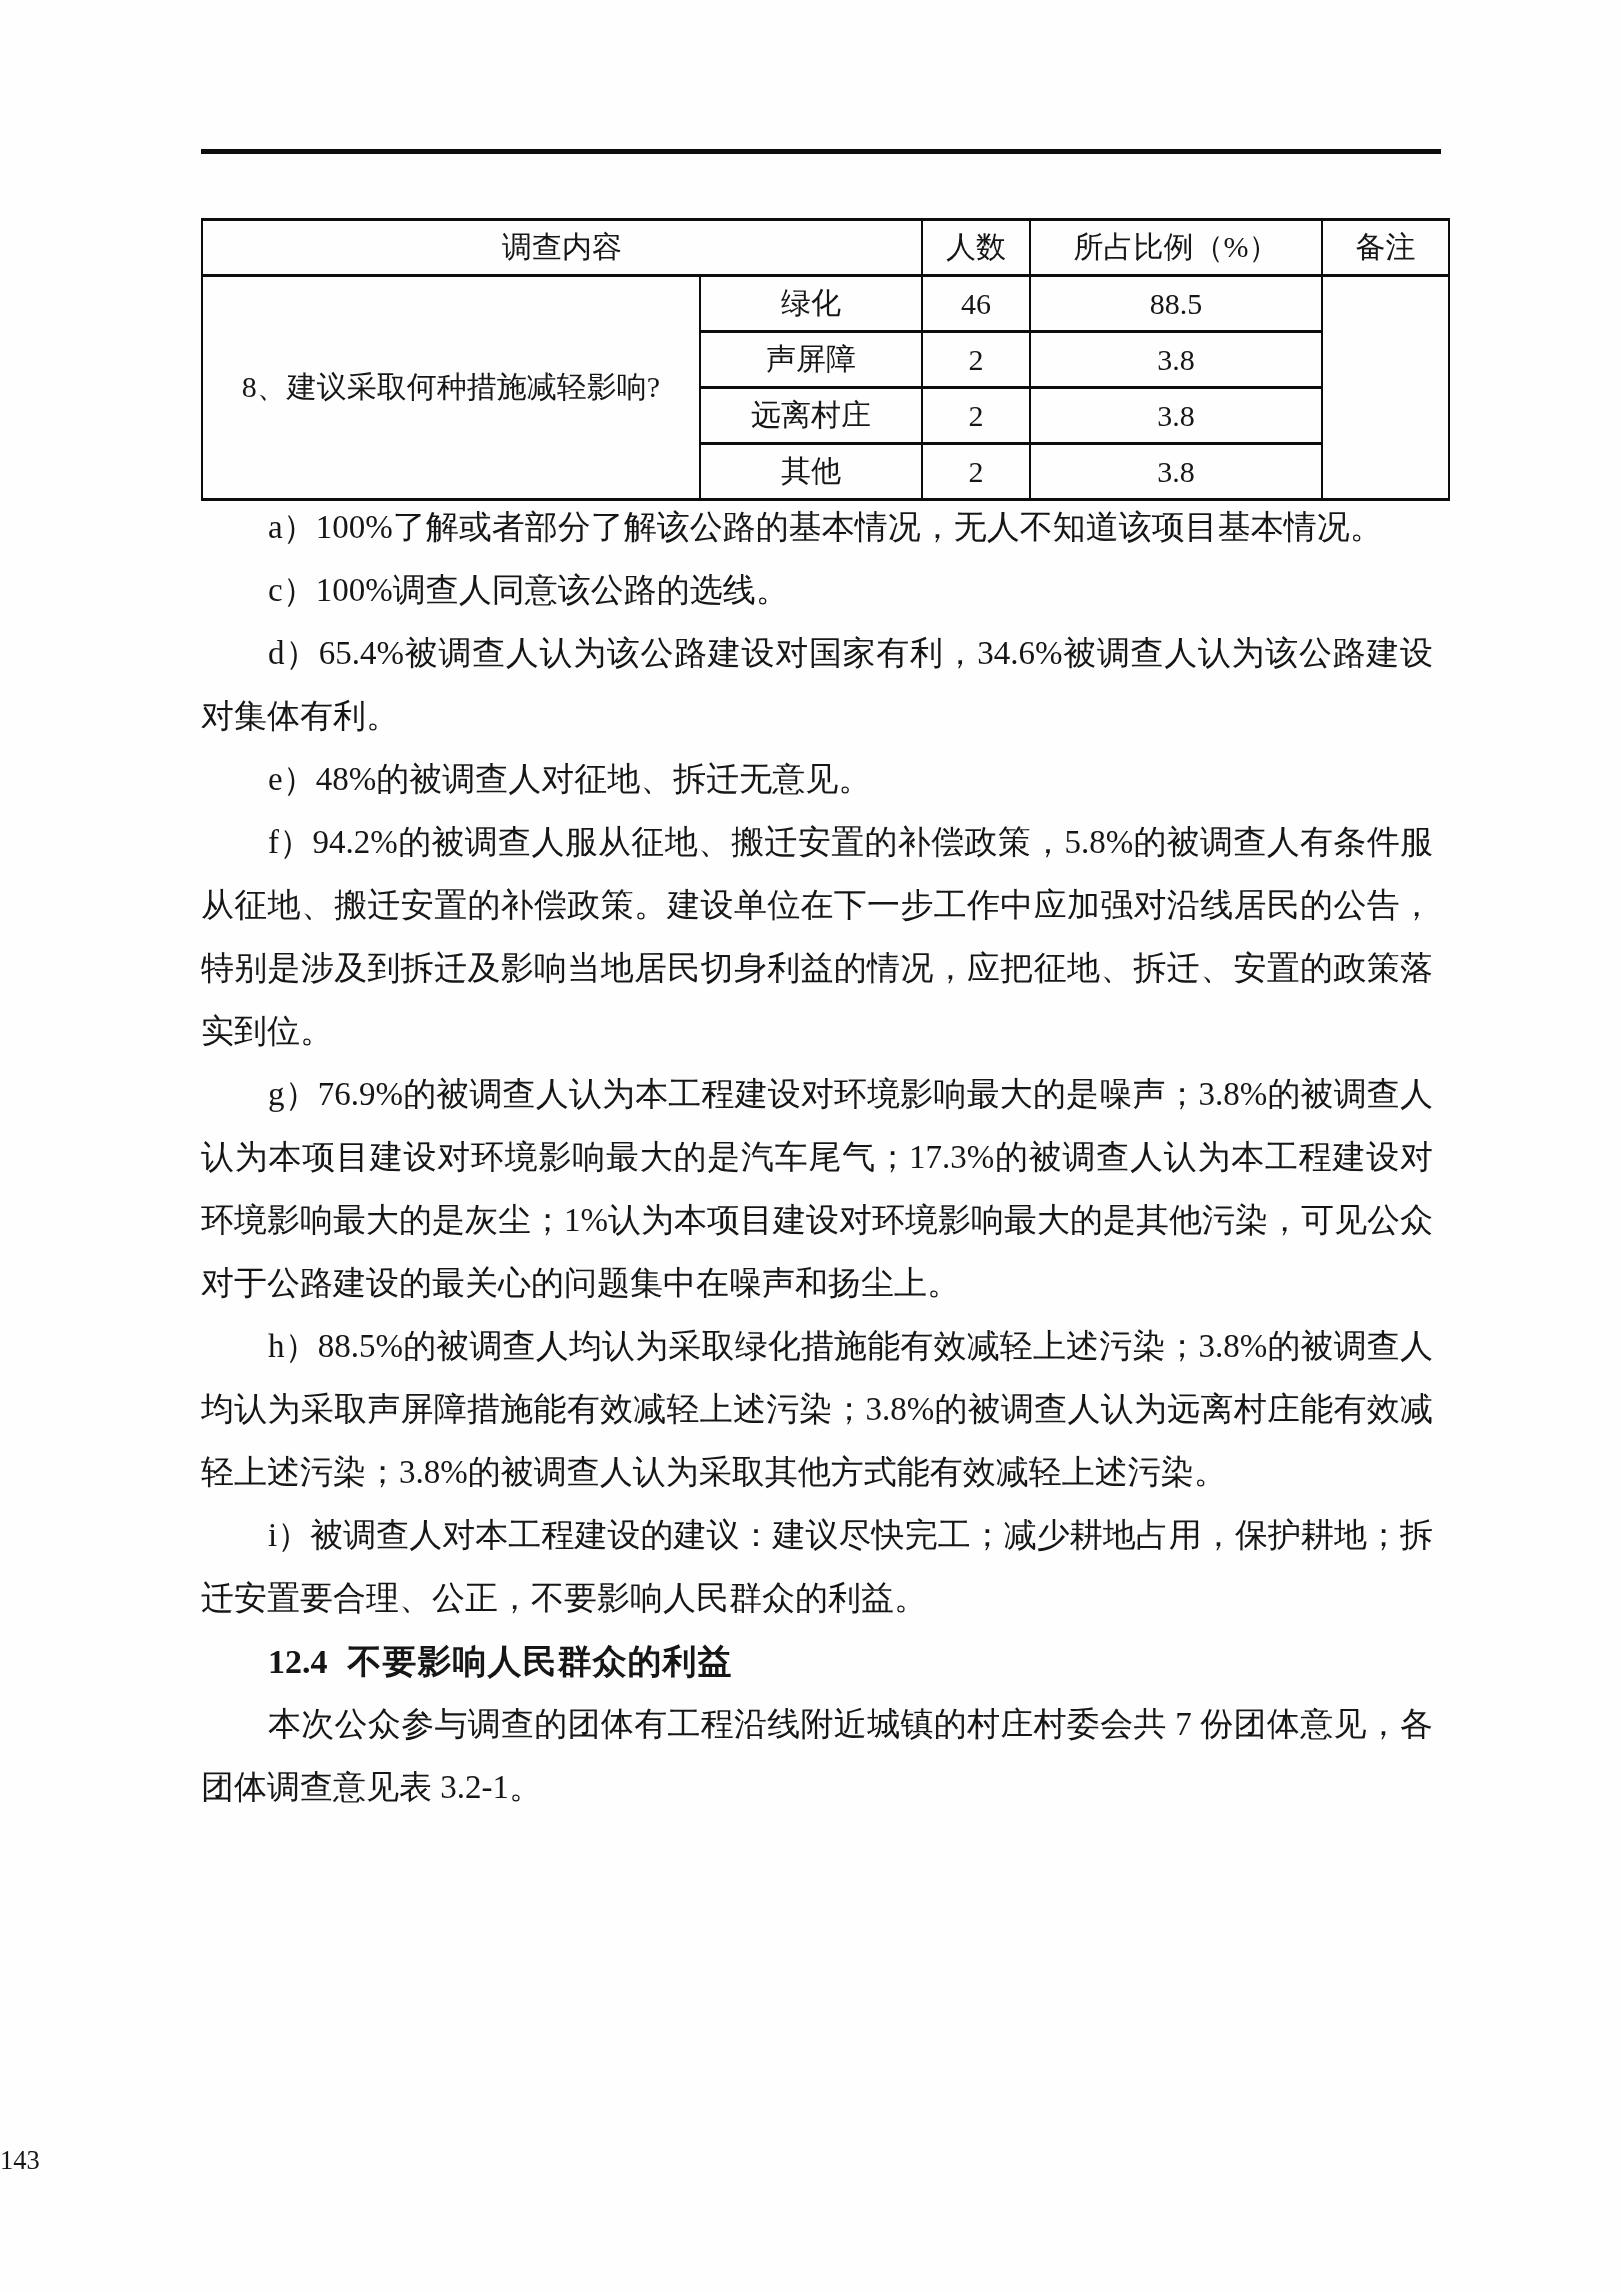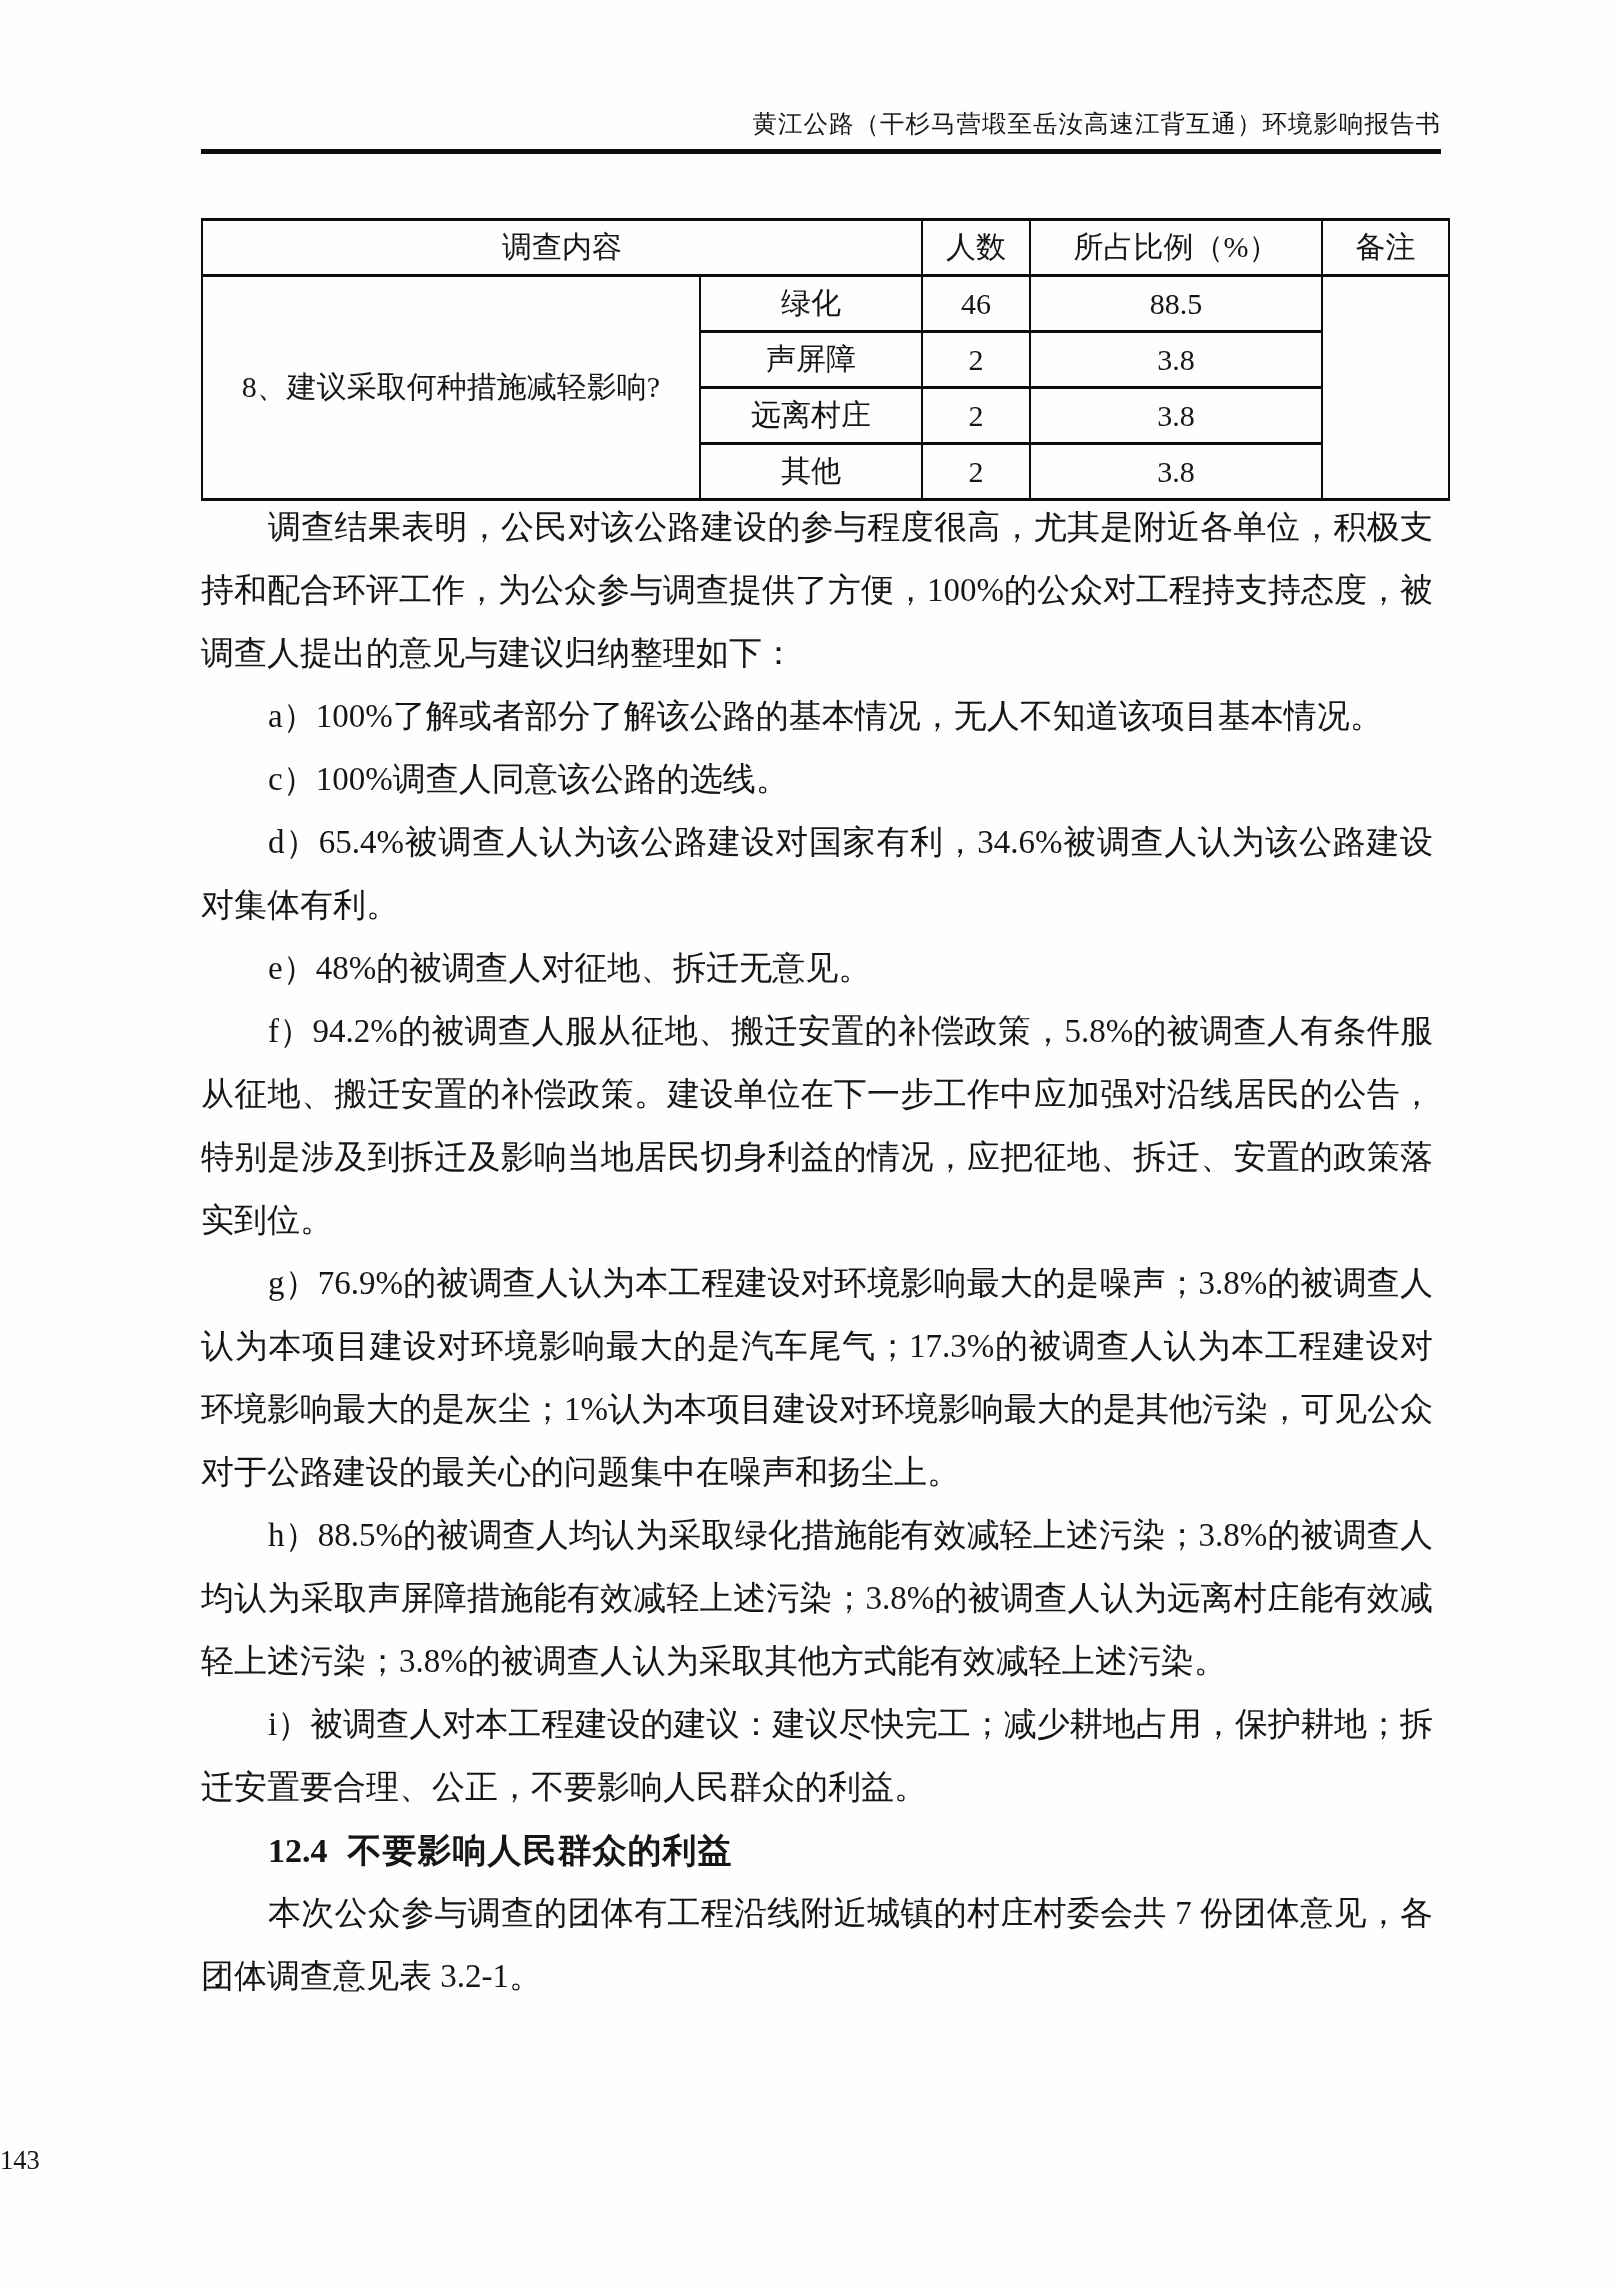--- a/index.html
+++ b/index.html
@@ -61,21 +61,20 @@
   .page-footer {
     position:absolute; top:2145px; left:0; width:100%;
     font-size:26.5px; line-height:31px;
   }
 </style>
 </head>
 <body>
 
 <div class="page">
 
-  <div class="doc-header">黄江公路（干杉马营塅至岳汝高速江背互通）环境影响报告书</div>
   <div class="header-rule"></div>
 
   <table class="survey">
     <colgroup>
       <col style="width:498px">
       <col style="width:222px">
       <col style="width:108px">
       <col style="width:292px">
       <col style="width:127px">
     </colgroup>
@@ -105,21 +104,20 @@
       </tr>
       <tr>
         <td>其他</td>
         <td>2</td>
         <td>3.8</td>
       </tr>
     </tbody>
   </table>
 
   <div class="body-text">
-    <p>调查结果表明，公民对该公路建设的参与程度很高，尤其是附近各单位，积极支持和配合环评工作，为公众参与调查提供了方便，100%的公众对工程持支持态度，被调查人提出的意见与建议归纳整理如下：</p>
     <p>a）100%了解或者部分了解该公路的基本情况，无人不知道该项目基本情况。</p>
     <p>c）100%调查人同意该公路的选线。</p>
     <p>d）65.4%被调查人认为该公路建设对国家有利，34.6%被调查人认为该公路建设对集体有利。</p>
     <p>e）48%的被调查人对征地、拆迁无意见。</p>
     <p>f）94.2%的被调查人服从征地、搬迁安置的补偿政策，5.8%的被调查人有条件服从征地、搬迁安置的补偿政策。建设单位在下一步工作中应加强对沿线居民的公告，特别是涉及到拆迁及影响当地居民切身利益的情况，应把征地、拆迁、安置的政策落实到位。</p>
     <p>g）76.9%的被调查人认为本工程建设对环境影响最大的是噪声；3.8%的被调查人认为本项目建设对环境影响最大的是汽车尾气；17.3%的被调查人认为本工程建设对环境影响最大的是灰尘；1%认为本项目建设对环境影响最大的是其他污染，可见公众对于公路建设的最关心的问题集中在噪声和扬尘上。</p>
     <p>h）88.5%的被调查人均认为采取绿化措施能有效减轻上述污染；3.8%的被调查人均认为采取声屏障措施能有效减轻上述污染；3.8%的被调查人认为远离村庄能有效减轻上述污染；3.8%的被调查人认为采取其他方式能有效减轻上述污染。</p>
     <p>i）被调查人对本工程建设的建议：建议尽快完工；减少耕地占用，保护耕地；拆迁安置要合理、公正，不要影响人民群众的利益。</p>
     <p class="section-heading">
       <span class="sec-num">12.4</span><span class="sec-title">不要影响人民群众的利益</span>

